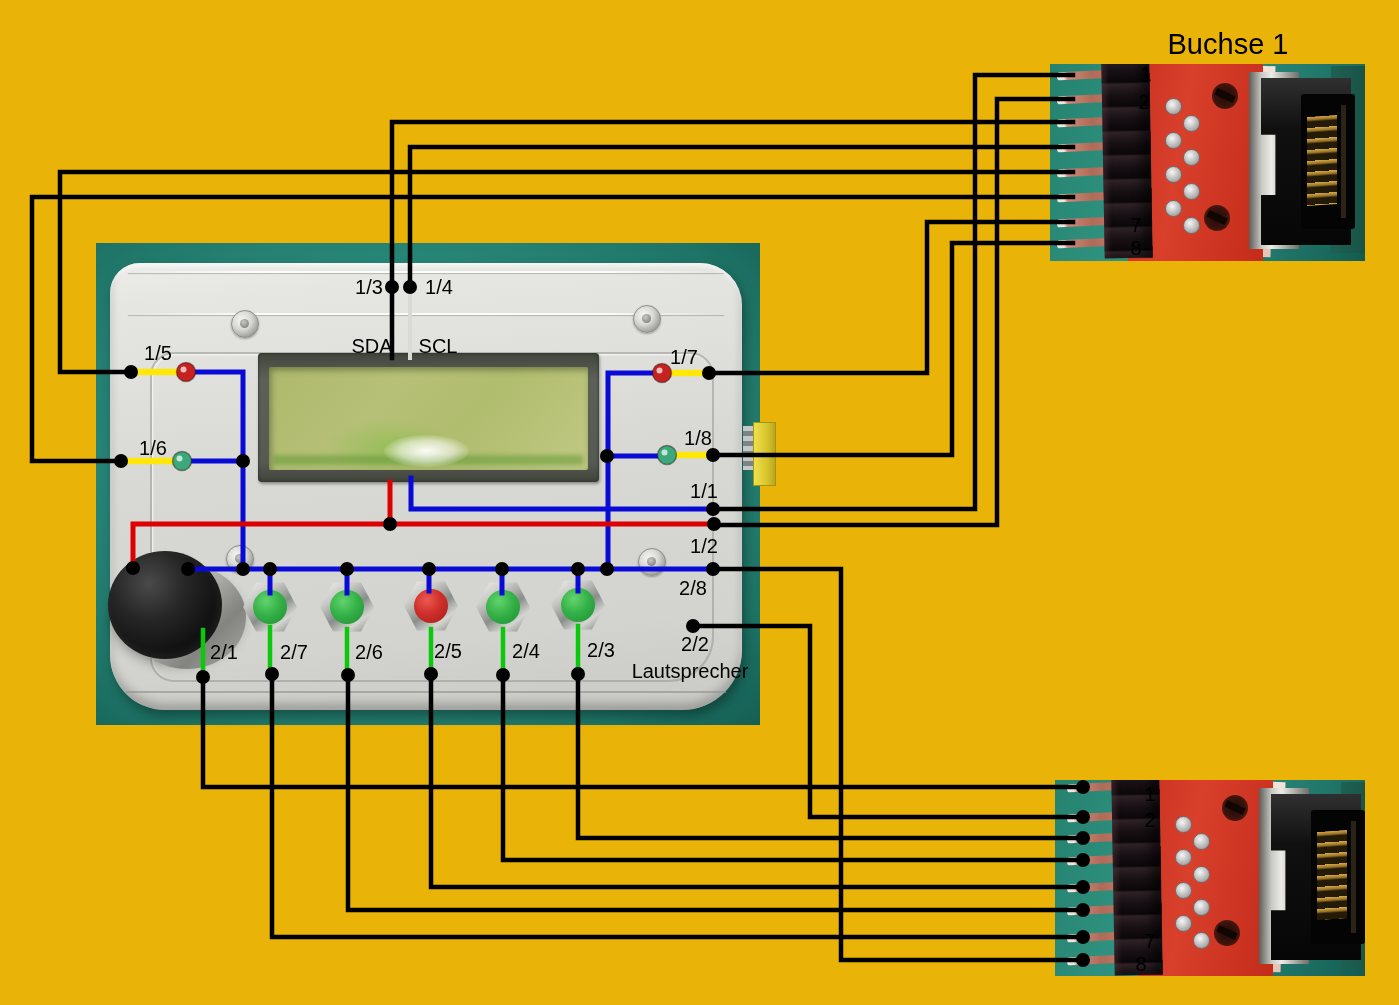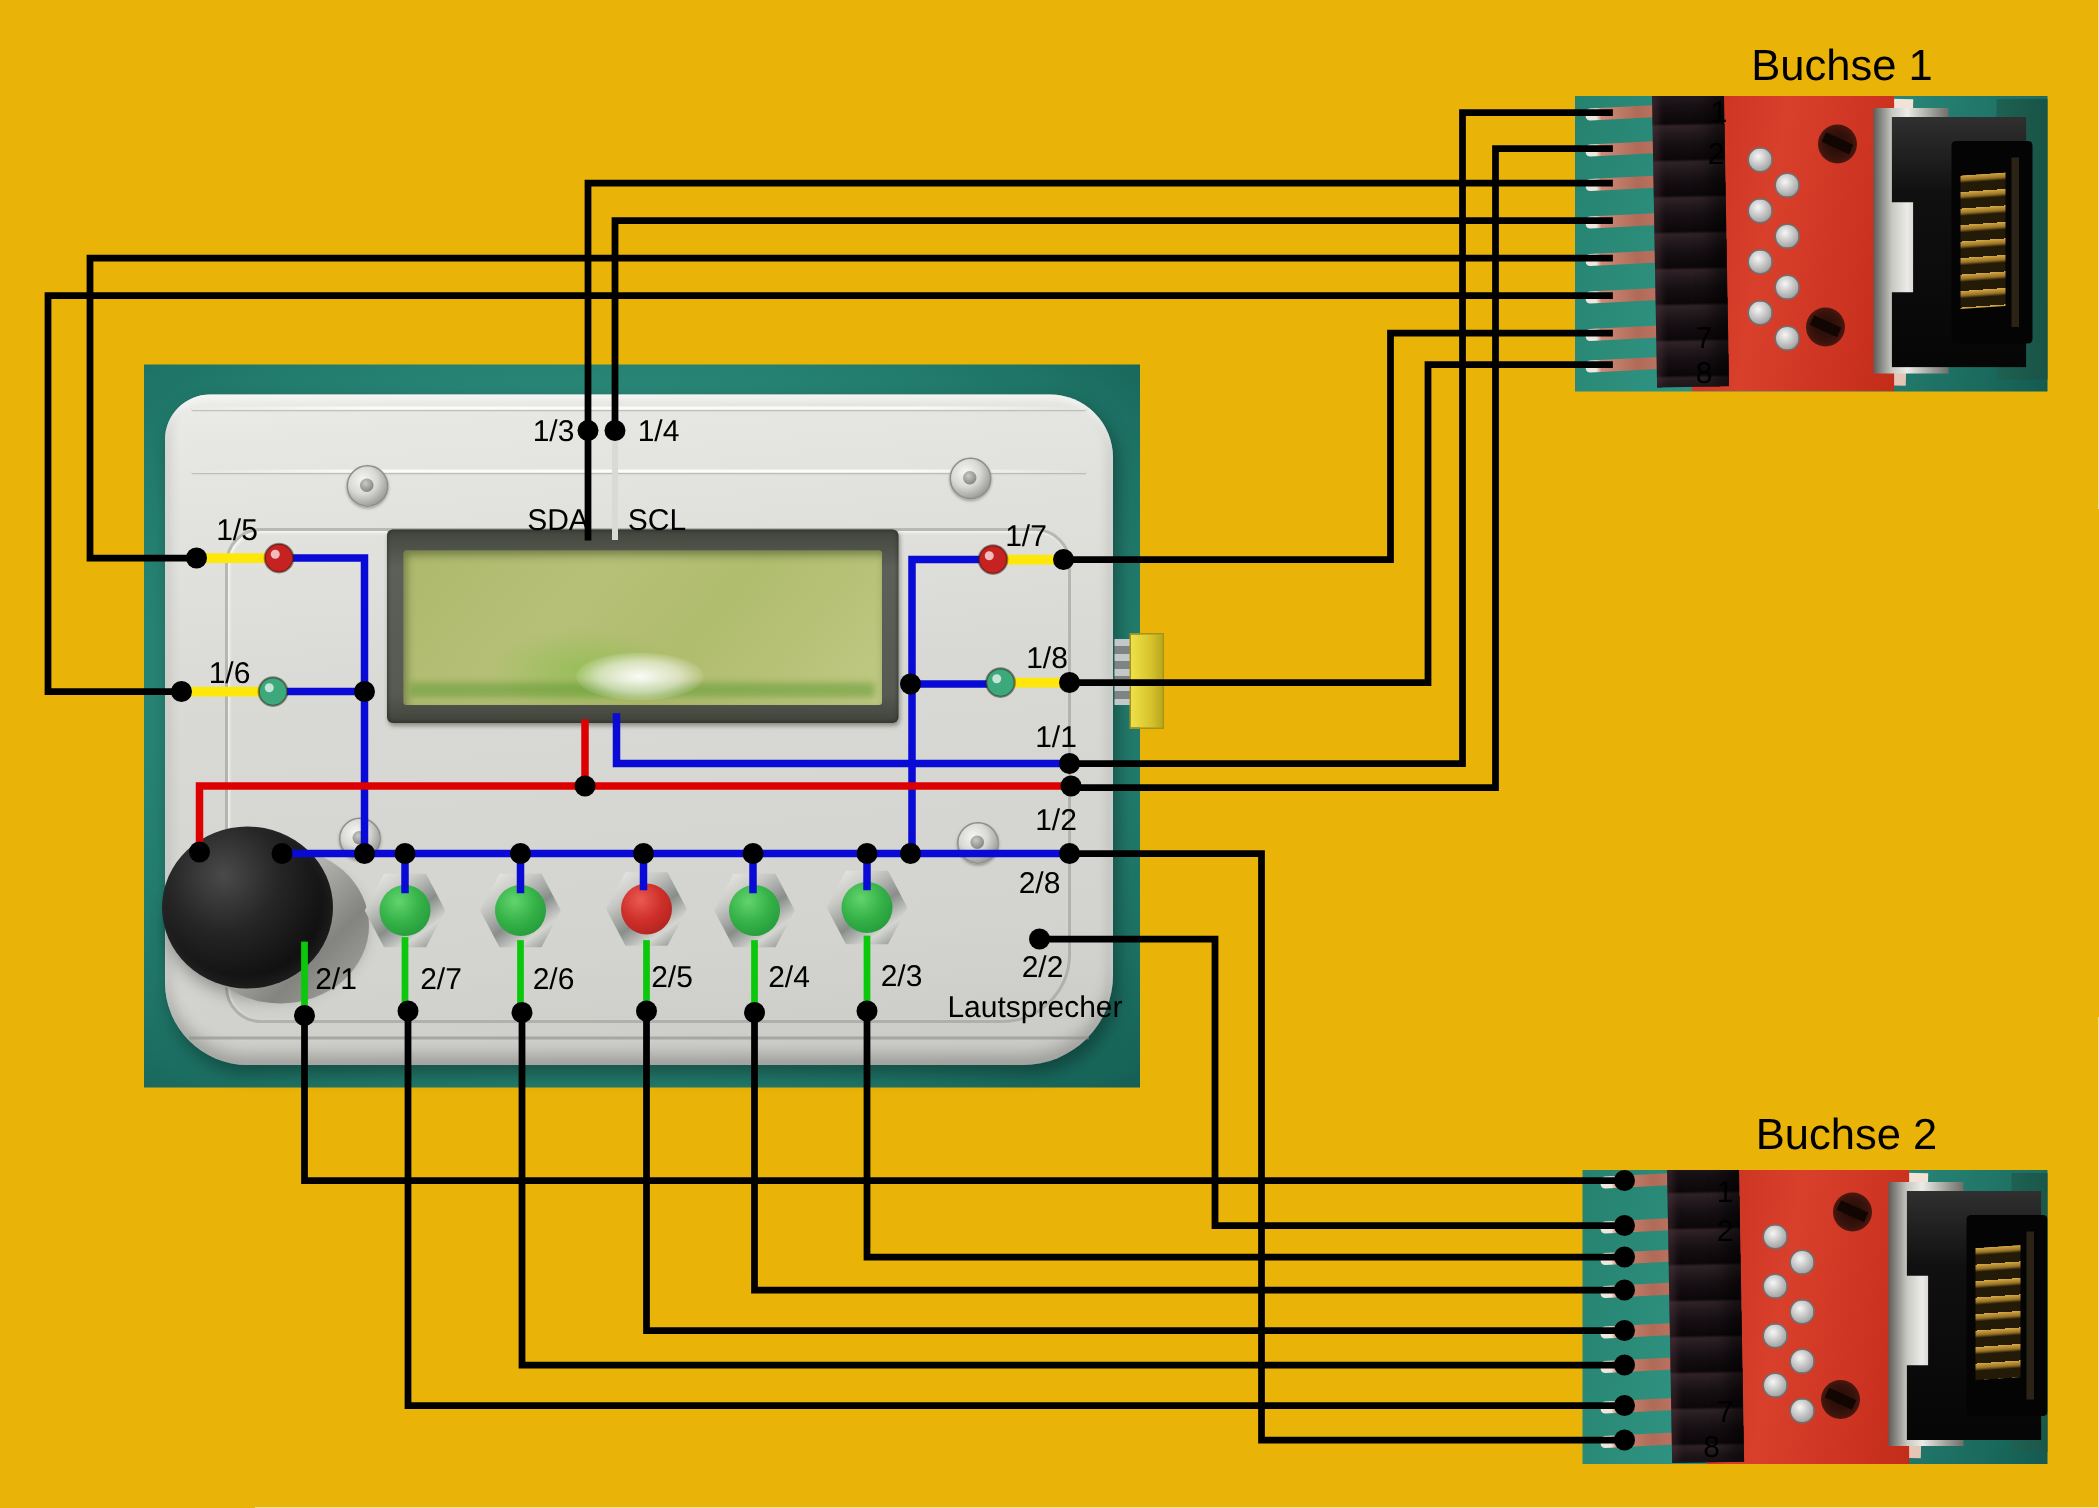--- a/index.html
+++ b/index.html
@@ -185,21 +185,20 @@
       <div class="conn-part" style="left: 58px; top: -8px; width: 48px; height: 203px; background: repeating-linear-gradient(rgb(46, 34, 38) 0px, rgb(23, 16, 20) 11px, rgb(12, 7, 9) 22px, rgb(46, 34, 38) 24px); box-shadow: rgba(0, 0, 0, 0.5) -10px 0px 10px inset, rgba(90, 60, 70, 0.4) 4px 0px 5px inset; transform: rotate(-1deg);"></div>
       <div class="conn-part" style="left: 204px; top: 8px; width: 50px; height: 176px; background: linear-gradient(90deg, rgb(93, 93, 89) 0%, rgb(201, 201, 196) 25%, rgb(236, 235, 231) 45%, rgb(154, 154, 148) 80%, rgb(111, 111, 106) 100%);"></div>
       <div class="conn-part" style="left: 216px; top: 14px; width: 90px; height: 166px; background: linear-gradient(rgb(48, 48, 48), rgb(16, 16, 16) 30%, rgb(6, 6, 6)); clip-path: polygon(0% 0%, 100% 0%, 100% 100%, 0% 100%, 0% 70%, 16% 70%, 16% 34%, 0% 34%);"></div>
       <div class="conn-part" style="left: 256px; top: 30px; width: 54px; height: 134px; background: rgb(4, 4, 4); border-radius: 3px;">
         <div class="conn-part" style="left: 6px; top: 16%; width: 30px; height: 66%; background: repeating-linear-gradient(rgb(212, 168, 69) 0px, rgb(154, 116, 38) 3px, rgb(36, 26, 8) 5px, rgb(36, 26, 8) 11px); transform: skewY(-4deg);"></div>
         <div class="conn-part" style="left: 40px; top: 8%; width: 5px; height: 84%; background: rgb(43, 36, 22);"></div>
       </div>
     </div>
 
   <div class="photo-title" id="title-b1">Buchse 1</div>
-  <div class="photo-title" id="title-b2">Buchse 2</div>
 
   <svg id="overlay" viewBox="0 0 1399 1005">
       <polyline points="410,289 410,358" fill="none" stroke="#d9d9d6" stroke-width="4" stroke-linecap="square" stroke-linejoin="miter"></polyline>
       <polyline points="195,372 243,372 243,569" fill="none" stroke="#0a0ad6" stroke-width="5" stroke-linecap="square" stroke-linejoin="miter"></polyline>
       <polyline points="191,461 243,461" fill="none" stroke="#0a0ad6" stroke-width="5" stroke-linecap="square" stroke-linejoin="miter"></polyline>
       <polyline points="188,569 713,569" fill="none" stroke="#0a0ad6" stroke-width="5" stroke-linecap="square" stroke-linejoin="miter"></polyline>
       <polyline points="270,569 270,593" fill="none" stroke="#0a0ad6" stroke-width="5" stroke-linecap="square" stroke-linejoin="miter"></polyline>
       <polyline points="347,569 347,593" fill="none" stroke="#0a0ad6" stroke-width="5" stroke-linecap="square" stroke-linejoin="miter"></polyline>
       <polyline points="429,569 429,591" fill="none" stroke="#0a0ad6" stroke-width="5" stroke-linecap="square" stroke-linejoin="miter"></polyline>
       <polyline points="502,569 502,593" fill="none" stroke="#0a0ad6" stroke-width="5" stroke-linecap="square" stroke-linejoin="miter"></polyline>

